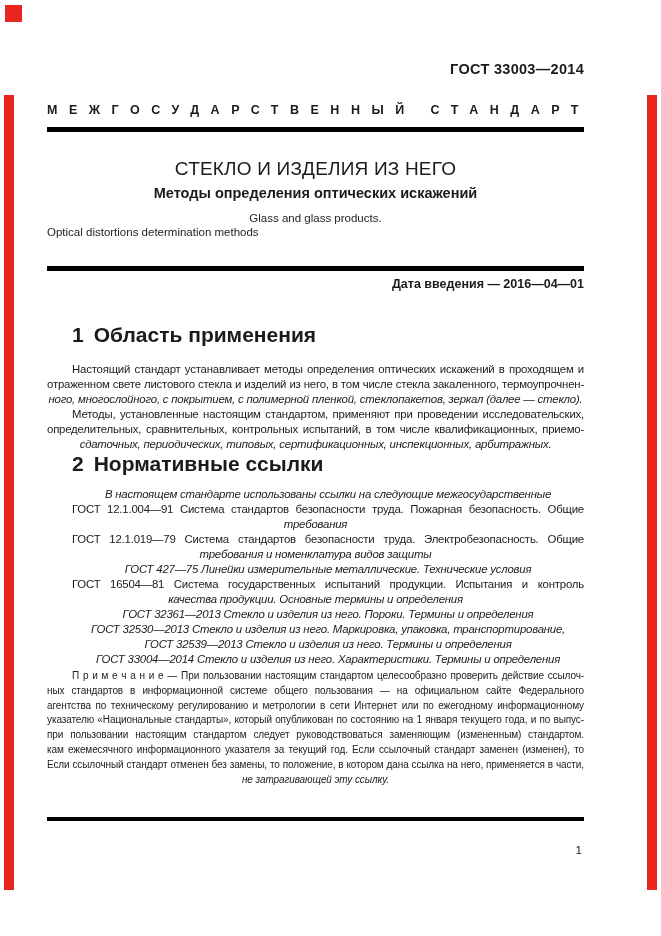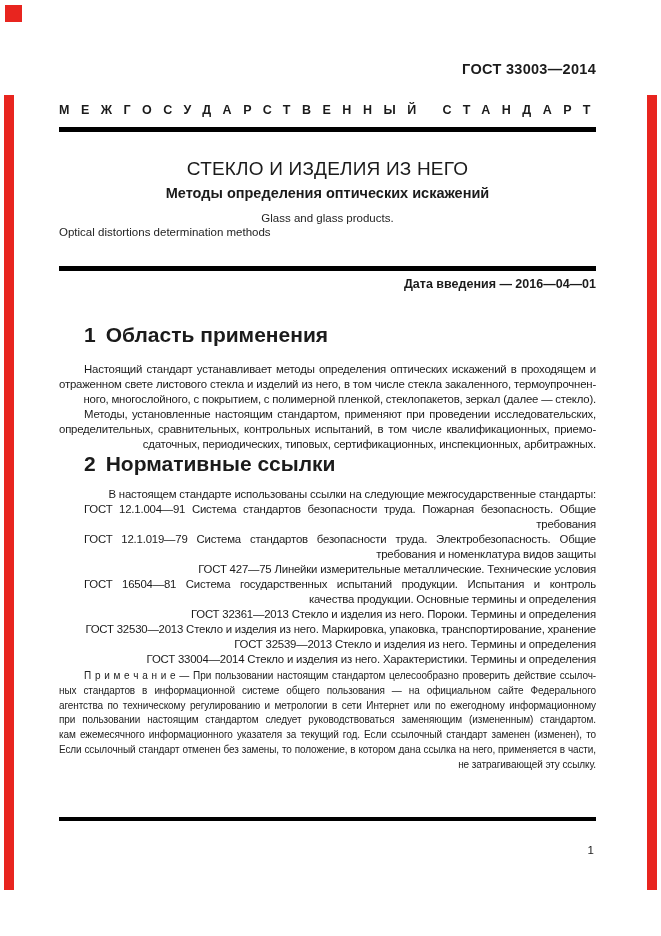--- a/index.html
+++ b/index.html
@@ -14,21 +14,21 @@
   .page{position:absolute;left:0;top:0;width:661px;height:936px;}
 
   
   .red-square{position:absolute;left:5px;top:5px;width:17px;height:17px;background:var(--red,#e8251f);}
   .red-bar{position:absolute;top:95px;width:10px;height:795px;background:var(--red,#e8251f);}
   .red-bar.left{left:4px;}
   .red-bar.right{left:647px;}
 
   
   .col{position:absolute;left:47px;top:0;width:537px;height:936px;}
-  .col > div{position:absolute;left:12px;width:537px;}
+  .col > div{position:absolute;left:0;width:537px;}
 
   .doc-code{top:61px;text-align:right;font-weight:bold;font-size:14.5px;line-height:16px;letter-spacing:.3px;}
   .std-type{
     top:102px;font-weight:bold;font-size:12.5px;line-height:16px;
     letter-spacing:11.5px;margin-right:-12px;
     text-align:justify;text-align-last:justify;white-space:nowrap;overflow:hidden;
   }
   .rule{background:#000;}
   .rule-1{top:127px;height:5px;}
   .title-ru{top:158px;text-align:center;font-weight:normal;font-size:19px;letter-spacing:.2px;}
@@ -49,21 +49,21 @@
   .body-block .tline{height:15px;line-height:15px;}
 
   .note-block{top:669px;font-size:10px;letter-spacing:-0.1px;color:#222;}
   .note-block .tline{height:14.8px;line-height:14.8px;}
 
   .tline{
     text-align:justify;text-align-last:justify;
     overflow:hidden;
   }
   .tline.first{text-indent:25px;}
-  .tline.last{text-align:right;text-align-last:auto;}
+  .tline.last{text-align:center;text-align-last:auto;font-style:italic;}
 
   .rule-3{top:817px;height:4px;}
   .edition{top:826px;font-weight:bold;font-size:12px;}
   .page-num{top:844px;text-align:right;font-size:11.5px;padding-right:2px;box-sizing:border-box;}
 </style>
 </head>
 <body>
 
 <div class="page">
 
@@ -117,20 +117,21 @@
         <div class="tline first last">ГОСТ 32361—2013 Стекло и изделия из него. Пороки. Термины и определения</div>
         <div class="tline first last">ГОСТ 32530—2013 Стекло и изделия из него. Маркировка, упаковка, транспортирование, хранение</div>
         <div class="tline first last">ГОСТ 32539—2013 Стекло и изделия из него. Термины и определения</div>
         <div class="tline first last">ГОСТ 33004—2014 Стекло и изделия из него. Характеристики. Термины и определения</div>
       </div>
 
     <div class="note-block">
         <div class="tline first">П р и м е ч а н и е — При пользовании настоящим стандартом целесообразно проверить действие ссылоч-</div>
         <div class="tline">ных стандартов в информационной системе общего пользования — на официальном сайте Федерального</div>
         <div class="tline">агентства по техническому регулированию и метрологии в сети Интернет или по ежегодному информационному</div>
+        <div class="tline">указателю «Национальные стандарты», который опубликован по состоянию на 1 января текущего года, и по выпус-</div>
         <div class="tline">при пользовании настоящим стандартом следует руководствоваться заменяющим (измененным) стандартом.</div>
         <div class="tline">кам ежемесячного информационного указателя за текущий год. Если ссылочный стандарт заменен (изменен), то</div>
         <div class="tline">Если ссылочный стандарт отменен без замены, то положение, в котором дана ссылка на него, применяется в части,</div>
         <div class="tline last">не затрагивающей эту ссылку.</div>
       </div>
 
     <div class="rule rule-3"></div>
 
 
     <div class="page-num">1</div>

